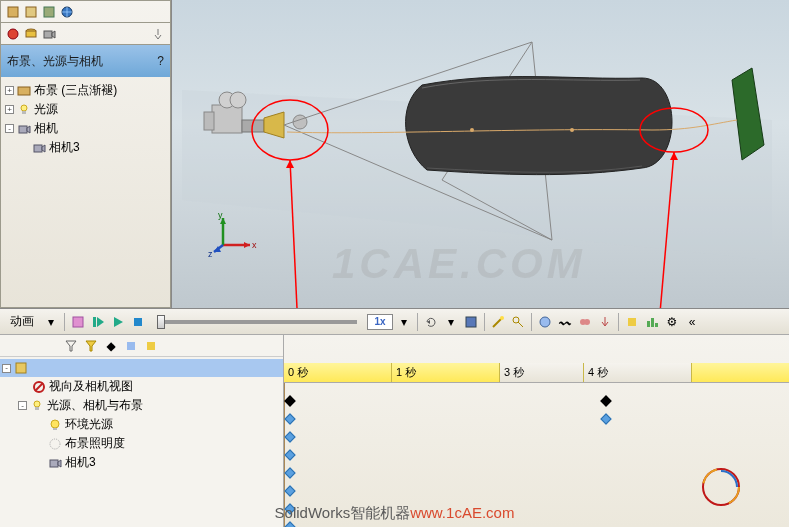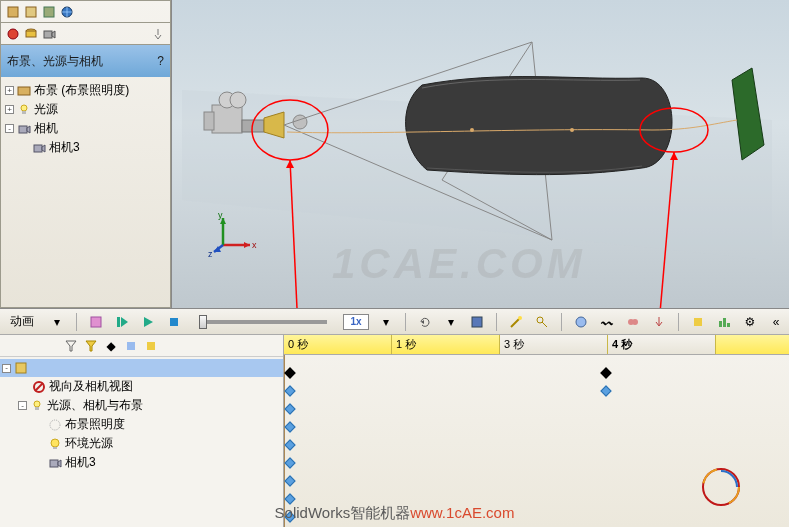--- a/index.html
+++ b/index.html
@@ -15,39 +15,39 @@
 .tree-item { display: flex; align-items: center; gap: 2px; padding: 1px 0; font-size: 12px; color: #000; }
 .tree-item.child { padding-left: 26px; }
 .exp { width: 9px; height: 9px; border: 1px solid #888; background: #fff; display: flex; align-items: center; justify-content: center; font-size: 8px; line-height: 1; color: #444; }
 .ticon { width: 16px; height: 16px; display: flex; align-items: center; justify-content: center; }
 
 .viewport { flex: 1; background: linear-gradient(#c9d6df 0%, #d8e1e6 40%, #bfc8ce 100%); position: relative; border-left: 1px solid #888; }
 .watermark { position: absolute; top: 240px; left: 160px; font-size: 42px; font-weight: bold; color: rgba(150,150,150,0.25); font-style: italic; letter-spacing: 4px; }
 .axis { position: absolute; left: 36px; top: 210px; }
 .model-svg { position: absolute; top: 0; left: 0; width: 100%; height: 100%; }
 
-.motion-bar { height: 26px; background: linear-gradient(#f5f3ee,#e4e0d4); border-top: 1px solid #888; display: flex; align-items: center; padding: 0 4px; gap: 8px; }
+.motion-bar { height: 26px; background: linear-gradient(#f5f3ee,#e4e0d4); border-top: 1px solid #888; display: flex; align-items: center; padding: 0 4px; gap: 2px; }
 .mlabel { font-size: 12px; padding: 2px 6px; }
 .vsep { width: 1px; height: 18px; background: #aaa; margin: 0 2px; }
 .tbbtn { width: 18px; height: 18px; display: flex; align-items: center; justify-content: center; cursor: pointer; }
 .slider-track { flex: 1; height: 4px; background: #999; position: relative; margin: 0 8px; max-width: 200px; }
 .slider-thumb { width: 8px; height: 14px; background: linear-gradient(#fafafa,#ccc); border: 1px solid #666; position: absolute; top: -5px; left: 0; }
 .timebox { width: 26px; height: 16px; background: #fff; border: 1px solid #888; font-size: 10px; display: flex; align-items: center; justify-content: center; color: #3864c2; font-weight: bold; }
 
 .lower { display: flex; height: 193px; background: #f5f3ee; border-top: 1px solid #aaa; }
 .motion-tree { width: 284px; border-right: 1px solid #aaa; display: flex; flex-direction: column; }
 .mt-icon-row { height: 22px; display: flex; align-items: center; gap: 2px; padding: 0 4px; border-bottom: 1px solid #ccc; }
 .mt-body { flex: 1; overflow: hidden; padding: 2px 0; }
 .mt-item { display: flex; align-items: center; gap: 2px; padding: 1px 2px; font-size: 12px; }
 .mt-item.sel { background: #a8c8f0; }
 .mt-ind { width: 14px; }
 .mt-exp { width: 9px; height: 9px; border: 1px solid #888; background: #fff; display: flex; align-items: center; justify-content: center; font-size: 8px; line-height: 1; color: #444; }
 
 .timeline { flex: 1; position: relative; background: linear-gradient(#f5f3ee,#ece8dc); }
-.ruler { height: 20px; background: linear-gradient(#fff59a,#ffe958); border-bottom: 1px solid #aaa; position: relative; display: flex; }
+.ruler { height: 20px; background: linear-gradient(#fff59a,#ffe958); border-bottom: 1px solid #aaa; position: relative; display: flex; margin-top: 28px; }
 .rcell { border-right: 1px solid #c9b848; font-size: 11px; color: #000; padding-left: 4px; display: flex; align-items: center; position: relative; }
 .rcell.dim { background: linear-gradient(#f5f3ee,#e8e4d8); }
 .tcanvas { position: relative; height: 173px; }
 .marker { position: absolute; width: 8px; height: 8px; transform: rotate(45deg); }
 .marker.black { background: #000; border: 1px solid #000; }
 .marker.blue { background: #5aa0e0; border: 1px solid #2a70b0; }
 .playhead { position: absolute; left: 0; top: 0; bottom: 0; width: 1px; background: #a85; }
 
 .cao-logo { position: absolute; bottom: 20px; right: 48px; display: flex; align-items: center; gap: 4px; pointer-events: none; }
 .footer-text { position: absolute; bottom: 4px; left: 50%; transform: translateX(-50%); font-size: 15px; color: #5a5a5a; }
@@ -113,21 +113,21 @@
       <span>?</span>
     </div>
     <div class="sp-tree">
       <div class="tree-item">
         <span class="exp">+</span>
         <span class="ticon">
             <svg width="14" height="14">
               <rect x="1" y="3" width="12" height="8" fill="#d8b060" stroke="#886020"></rect>
             </svg>
           </span>
-        <span>布景 (布景照明度)</span>
+        <span>布景 (三点渐褪)</span>
       </div>
       <div class="tree-item">
         <span class="exp">+</span>
         <span class="ticon">
             <svg width="14" height="14">
               <circle cx="7" cy="5" r="3" fill="#fff080" stroke="#ca2"></circle>
               <rect x="5" y="8" width="4" height="3" fill="#bbb"></rect>
             </svg>
           </span>
         <span>光源</span>
@@ -355,57 +355,57 @@
             </svg>
           </span>
           <span>光源、相机与布景</span>
         </div>
         <div class="mt-item">
           <span class="mt-ind"></span>
           <span class="mt-ind"></span>
           <span style="width:11px"></span>
           <span class="ticon">
             <svg width="14" height="14">
-              <circle cx="7" cy="7" r="5" fill="none" stroke="#aaa" stroke-dasharray="1 1"></circle>
-            </svg>
-          </span>
-          <span>布景照明度</span>
-        </div>
-        <div class="mt-item">
-          <span class="mt-ind"></span>
-          <span class="mt-ind"></span>
-          <span style="width:11px"></span>
-          <span class="ticon">
-            <svg width="14" height="14">
               <circle cx="7" cy="6" r="4" fill="#ffe460" stroke="#ca2"></circle>
               <rect x="5" y="10" width="4" height="2" fill="#bbb"></rect>
             </svg>
           </span>
           <span>环境光源</span>
+        </div>
+        <div class="mt-item">
+          <span class="mt-ind"></span>
+          <span class="mt-ind"></span>
+          <span style="width:11px"></span>
+          <span class="ticon">
+            <svg width="14" height="14">
+              <circle cx="7" cy="7" r="5" fill="none" stroke="#aaa" stroke-dasharray="1 1"></circle>
+            </svg>
+          </span>
+          <span>布景照明度</span>
         </div>
         <div class="mt-item">
           <span class="mt-ind"></span>
           <span class="mt-ind"></span>
           <span style="width:11px"></span>
           <span class="ticon">
             <svg width="14" height="14">
               <rect x="2" y="4" width="8" height="7" fill="#aab" stroke="#556"></rect>
               <polygon points="10,6 13,4 13,11 10,9" fill="#aab" stroke="#556"></polygon>
             </svg>
           </span>
           <span>相机3</span>
         </div>
       </div>
   </div>
   <div class="timeline">
     <div class="ruler" id="ruler">
         <div class="rcell" style="width: 108px;">0 秒</div>
         <div class="rcell" style="width: 108px;">1 秒</div>
-        <div class="rcell dim" style="width: 108px;">3 秒</div>
-        <div class="rcell dim" style="width: 108px; font-weight: bold;">4 秒</div>
+        <div class="rcell dim" style="width: 84px;">3 秒</div>
+        <div class="rcell dim" style="width: 108px;">4 秒</div>
       </div>
     <div class="tcanvas">
       <div class="playhead"></div>
 
       <div class="marker black" style="left:2px;top:14px"></div>
       <div class="marker blue" style="left:2px;top:32px"></div>
       <div class="marker blue" style="left:2px;top:50px"></div>
       <div class="marker blue" style="left:2px;top:68px"></div>
       <div class="marker blue" style="left:2px;top:86px"></div>
       <div class="marker blue" style="left:2px;top:104px"></div>

